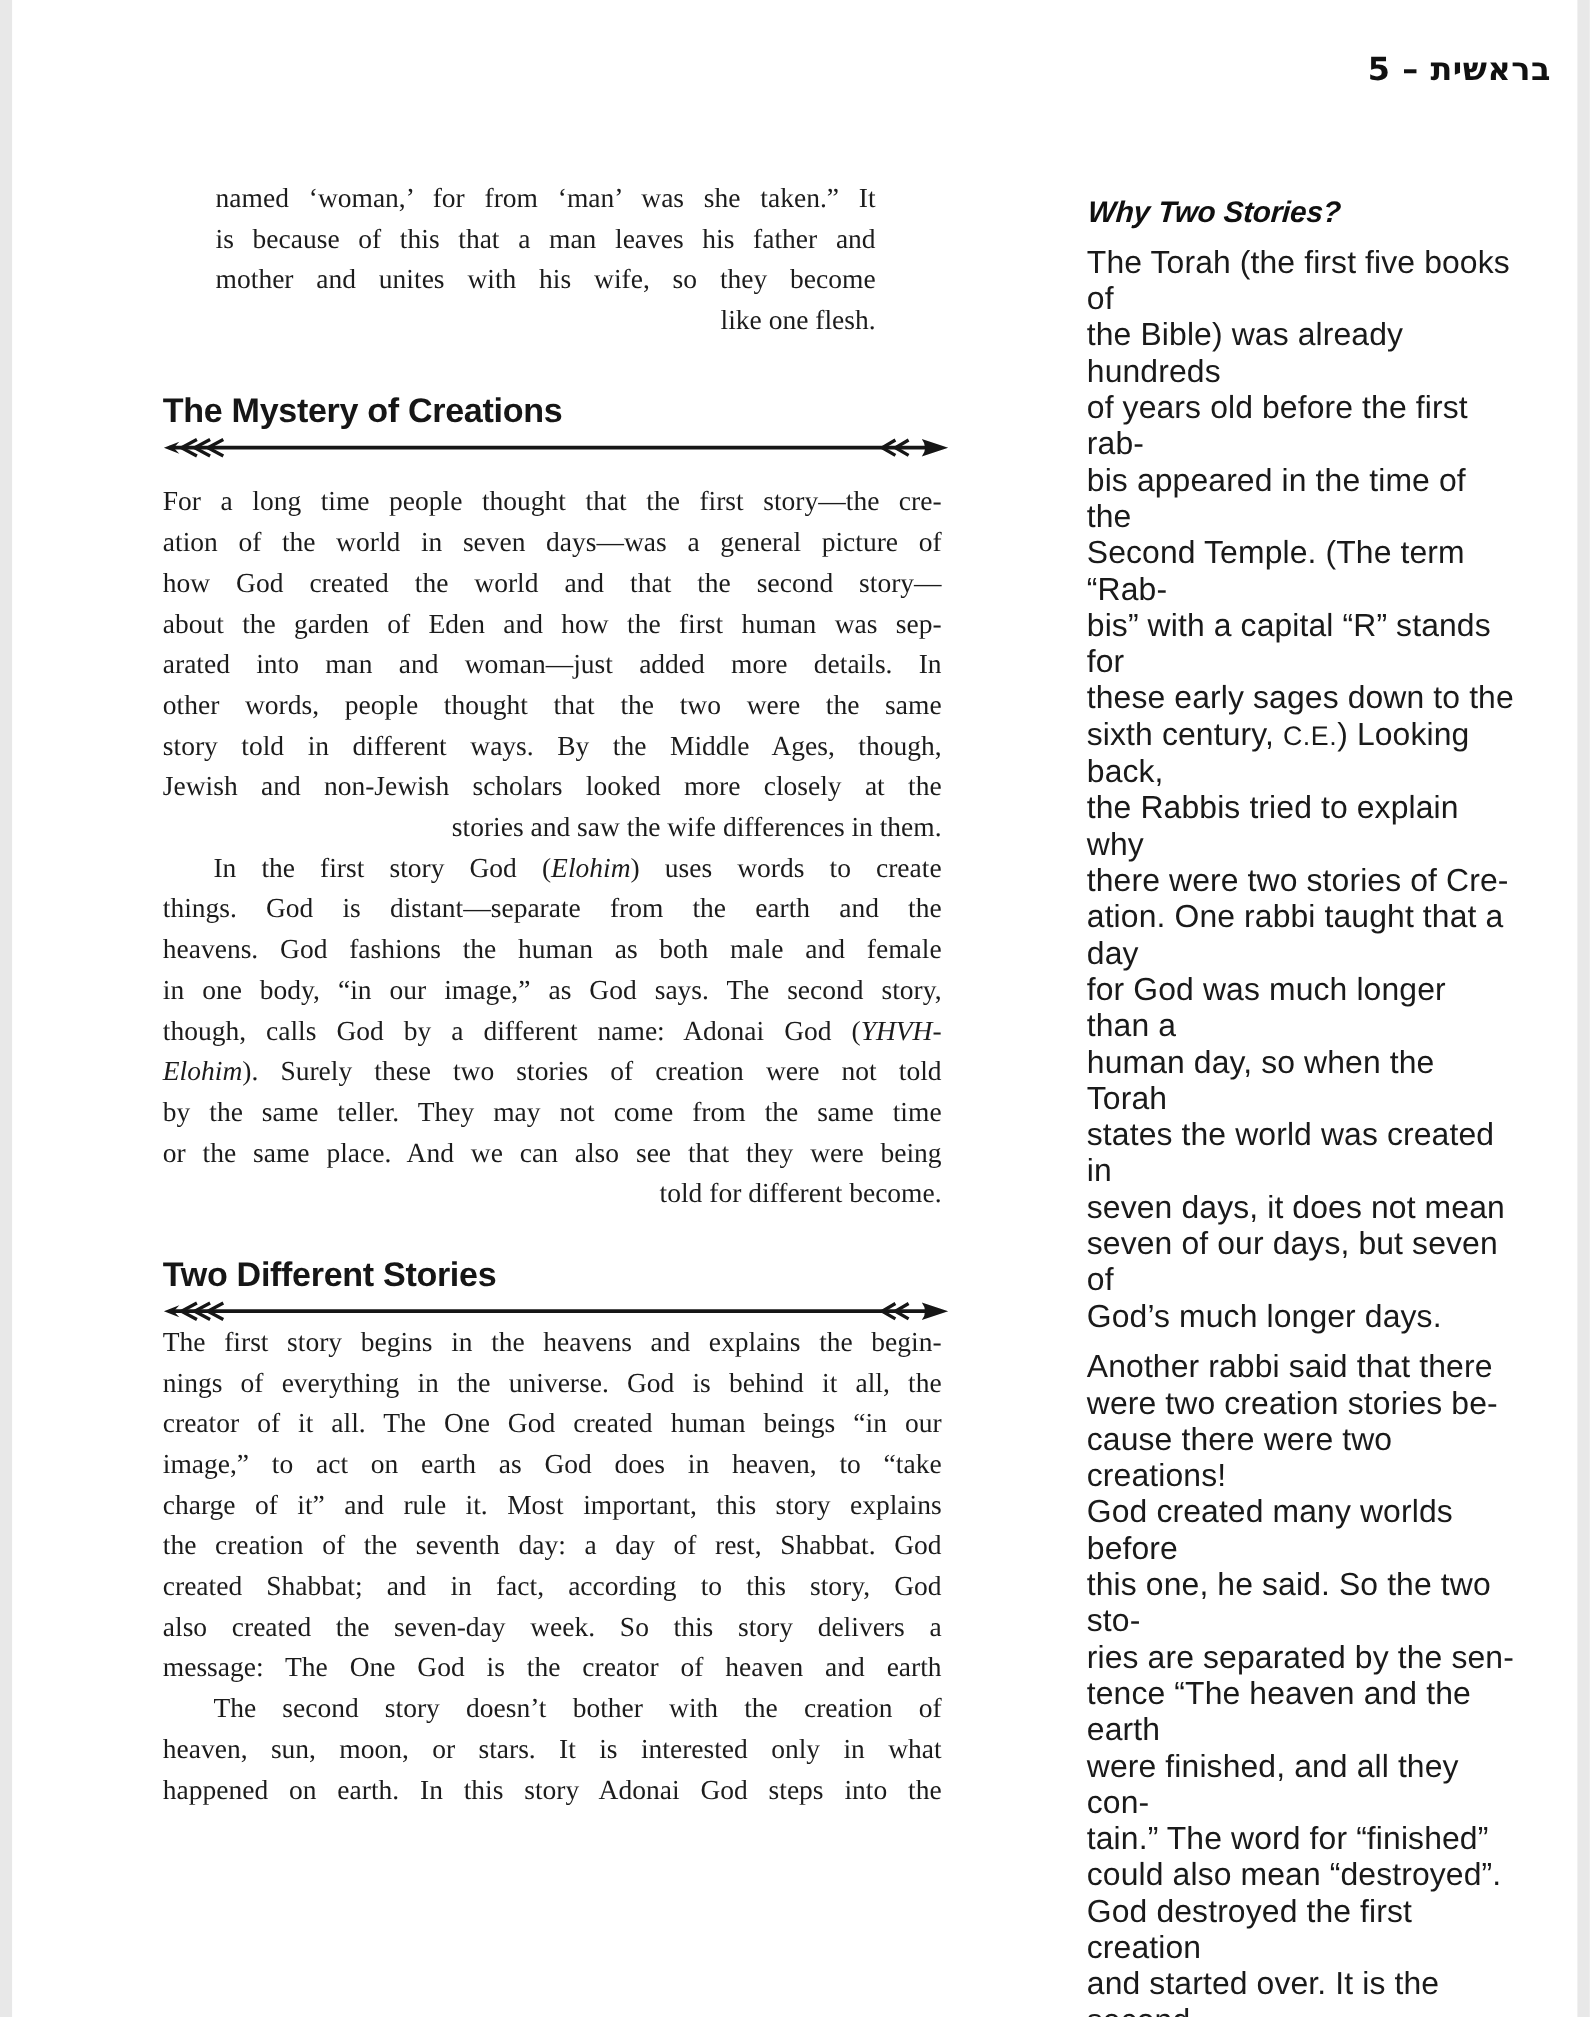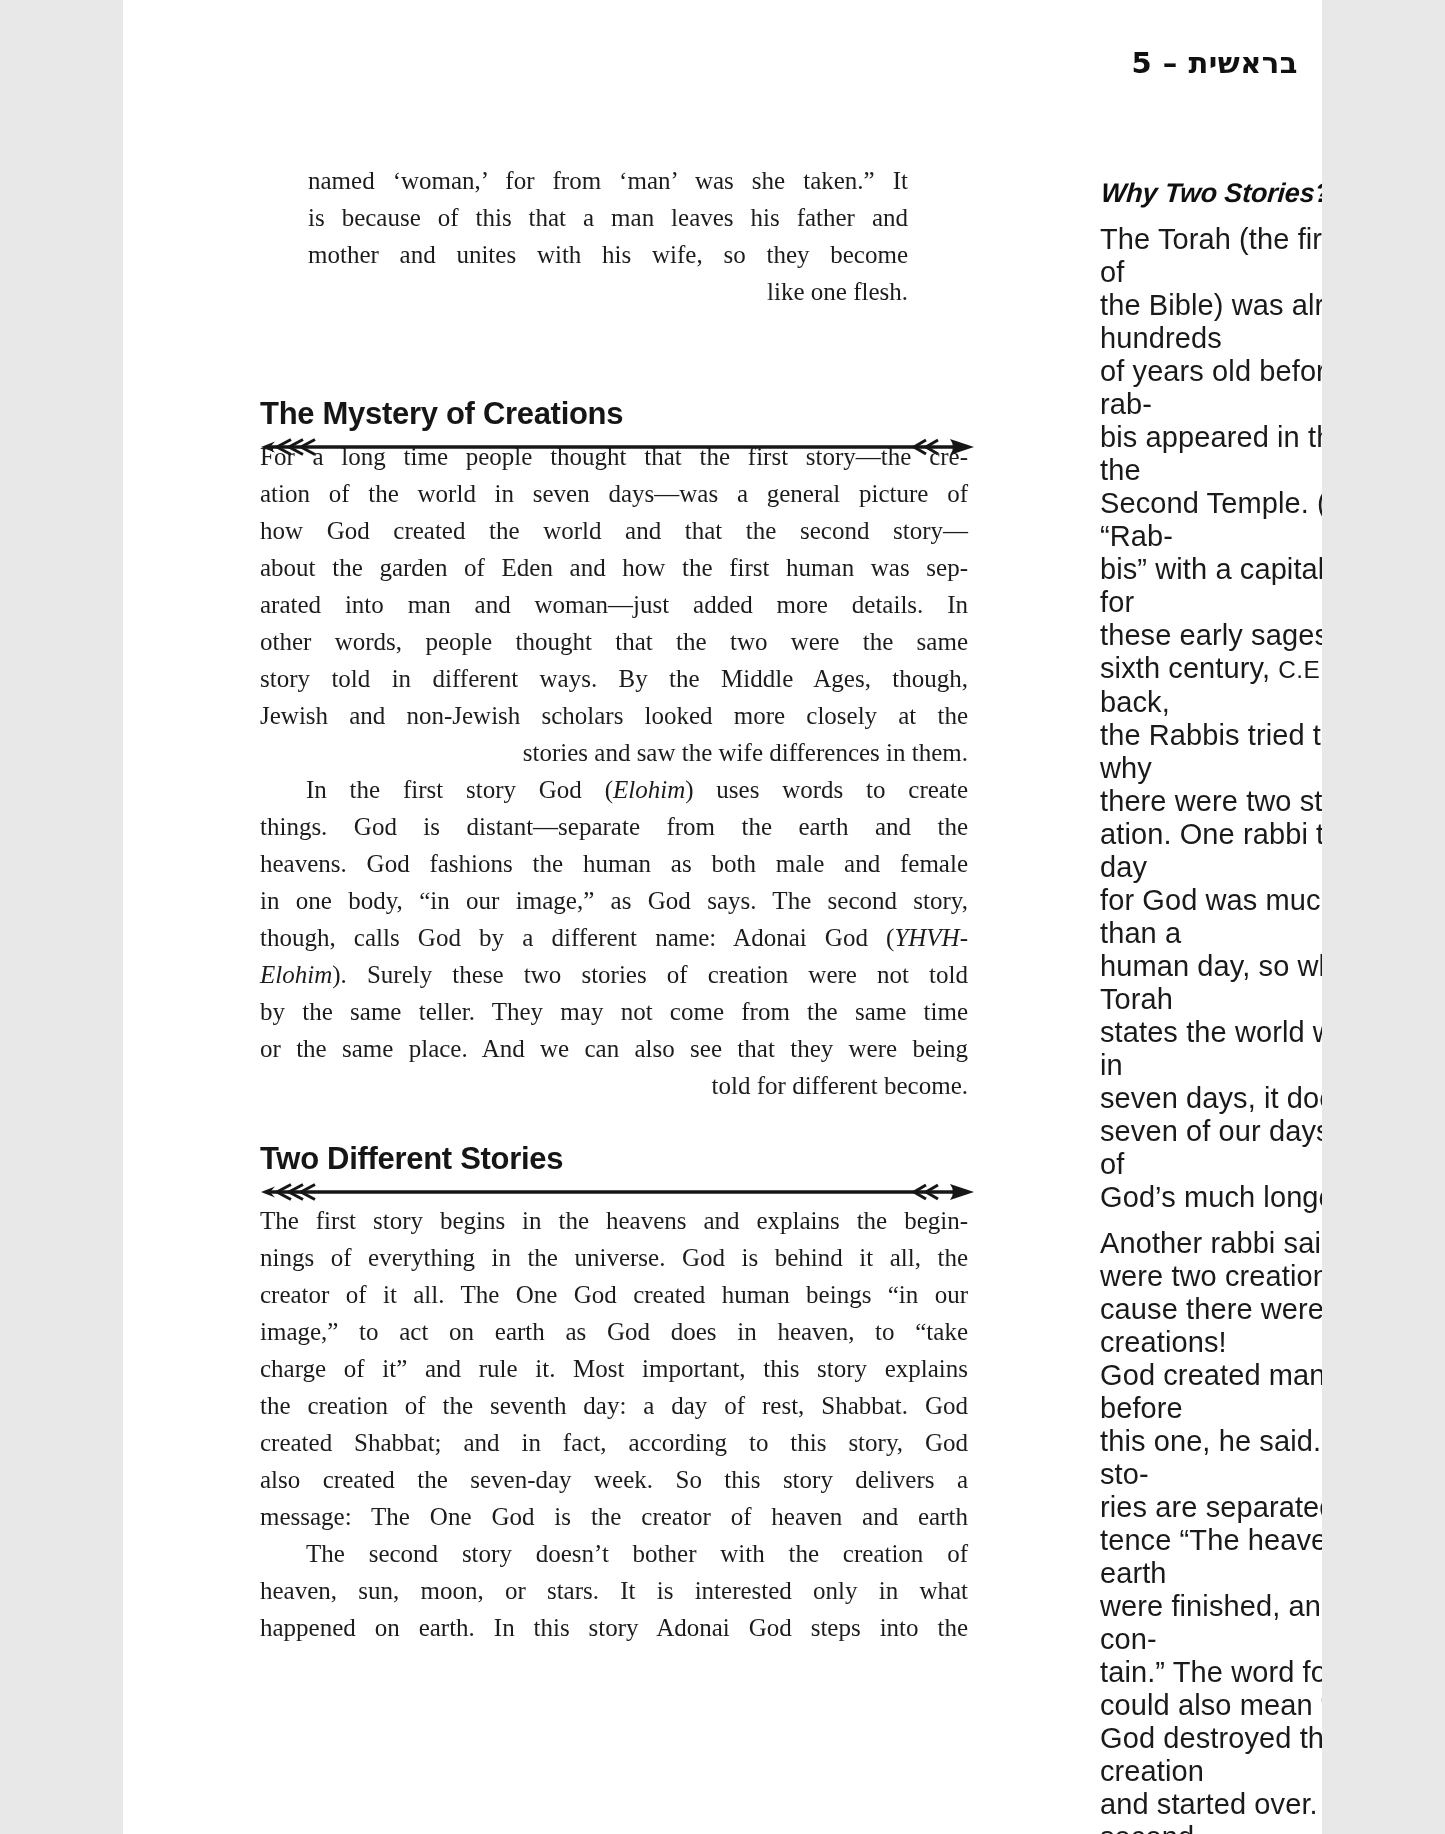--- a/index.html
+++ b/index.html
@@ -1,18 +1,18 @@
 <!DOCTYPE html>
 <html><head>
 <meta charset="utf-8">
 <style>
   html,body{margin:0;padding:0;background:#e8e8e8;}
   .page{
     position:relative;
-    width:1199px;height:1834px;
+    width:1423px;height:1834px;
     background:#ffffff;
     font-family:"Liberation Serif", serif;
     color:#1e1e1e;
     overflow:hidden;
     margin:0 auto;
   }
   
   .folio{
     position:absolute;top:46px;right:24px;
     font-family:"DejaVu Sans", sans-serif;
@@ -22,21 +22,21 @@
   
   .main-col{position:absolute;left:137px;top:0;width:708px;}
   .para{font-size:25px;line-height:37px;color:#1c1c1c;}
   .plines{text-align:justify;text-align-last:justify;}
   .plast{text-align:right;}
   .indent .plines{text-indent:46px;}
   .quote{
     position:absolute;left:48px;top:162px;width:600px;
   }
   .section-head{position:absolute;left:0;width:720px;}
-  .head1{top:396px;}
+  .head1{top:356px;}
   .head2{top:1141px;}
   .section-head h2{
     margin:0 0 3px 0;
     font-family:"Liberation Sans", sans-serif;
     font-weight:bold;font-size:31px;letter-spacing:-0.3px;
     color:#161616;
   }
   .arrow-rule{display:block;}
   .body1{position:absolute;left:0;top:438px;width:708px;}
   .body2{position:absolute;left:0;top:1202px;width:708px;}

